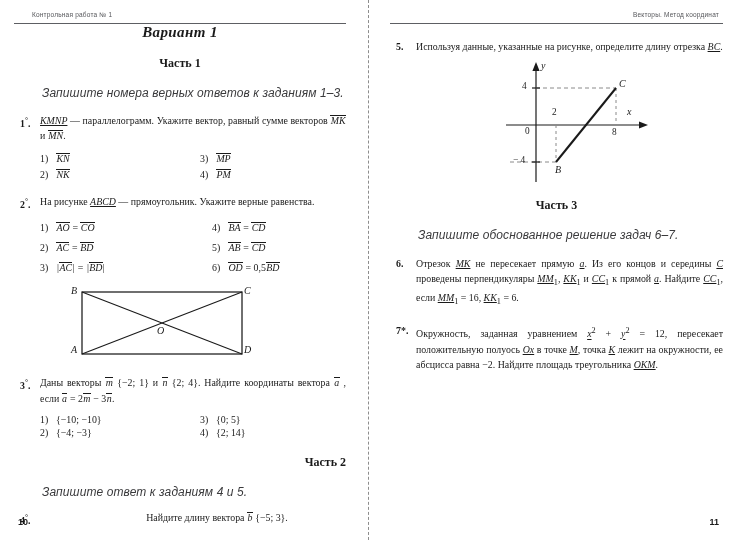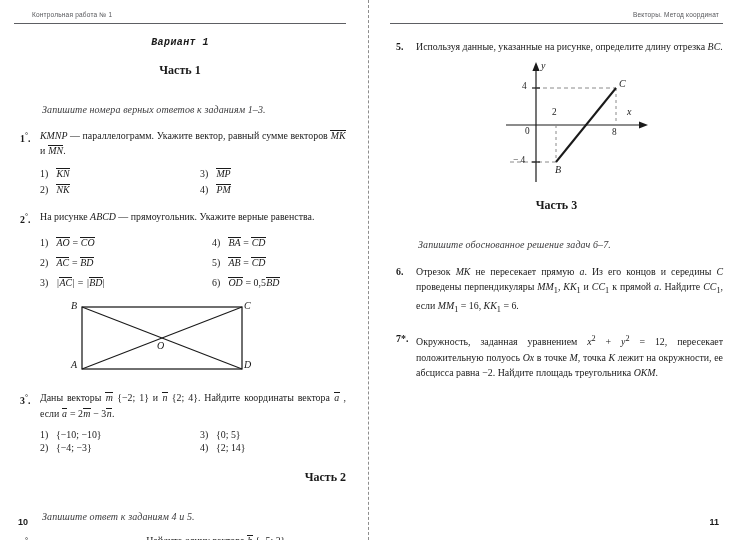--- a/index.html
+++ b/index.html
@@ -48,40 +48,39 @@
     border-bottom: .9px solid #5d5f63;
     height: 9px;
     white-space: nowrap;
   }
   .runhead-left { text-align: left; padding-left: 18px; }
   .runhead-right { text-align: right; padding-right: 4px; }
 
   
   .variant-title {
     text-align: center;
-    font-family: Liberation Mono, monospace;
+    font-family: Liberation Serif, serif;
     font-weight: bold;
     font-style: italic;
-    font-size: 10px;
-    margin-top: 13px;
+    font-size: 15px;
     letter-spacing: .4px;
   }
   .part-title {
     text-align: center;
     font-weight: bold;
     font-size: 12px;
     margin-top: 15px;
   }
   .part-title.p2 { margin-top: 17px; text-align: right; }
   .instruction {
-    font-family: Liberation Serif, serif;
+    font-family: Liberation Sans, sans-serif;
     font-style: italic;
-    font-size: 10px;
+    font-size: 12px;
     color: #3a3a3c;
-    margin-top: 26px;
+    margin-top: 15px;
     padding-left: 28px;
     letter-spacing: .1px;
   }
 
   
   .task {
     display: flex;
     margin-top: 13px;
     font-size: 9.9px;
     line-height: 15.2px;
@@ -91,21 +90,21 @@
     flex: 0 0 26px;
     padding-left: 6px;
     box-sizing: border-box;
     font-weight: bold;
     white-space: nowrap;
   }
   .task-num.plain { font-weight: bold; }
   .task-body { flex: 1 1 auto; text-align: justify; }
   .task-body.nojust { text-align: center; margin-left: 48px; }
 
-  i.v { font-style: italic; }
+  i.v { font-style: italic; text-decoration: underline; }
 
   
   .vec {
     font-style: italic;
     position: relative;
     display: inline-block;
     padding: 0 .4px;
     border-top: 1.05px solid #1a1a1a;
     line-height: 1.08;
     margin-top: 2px;

